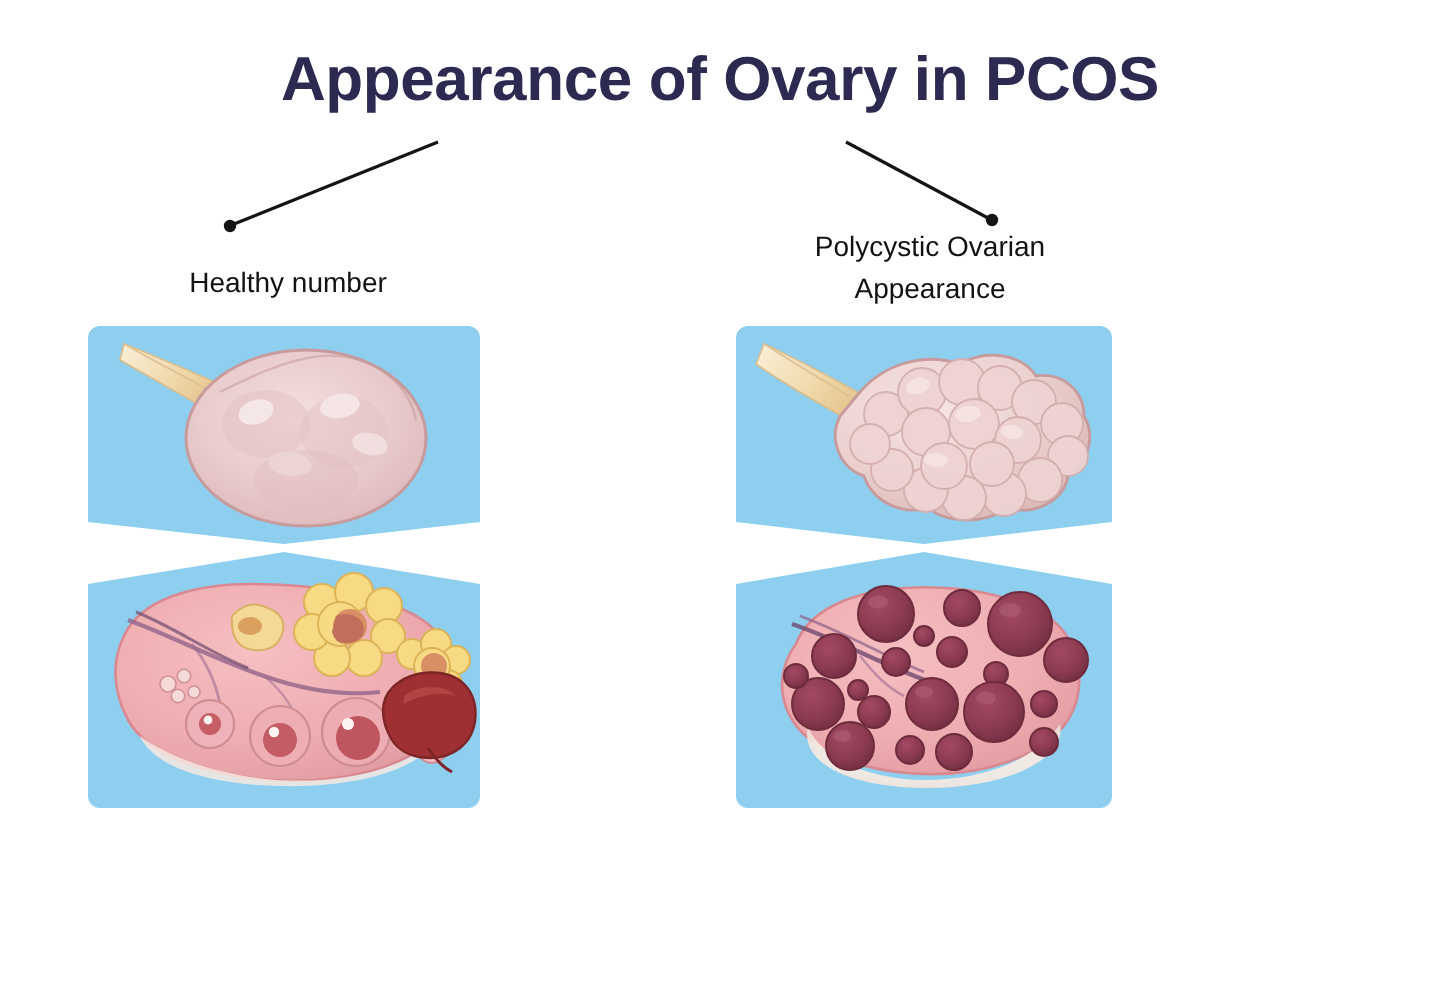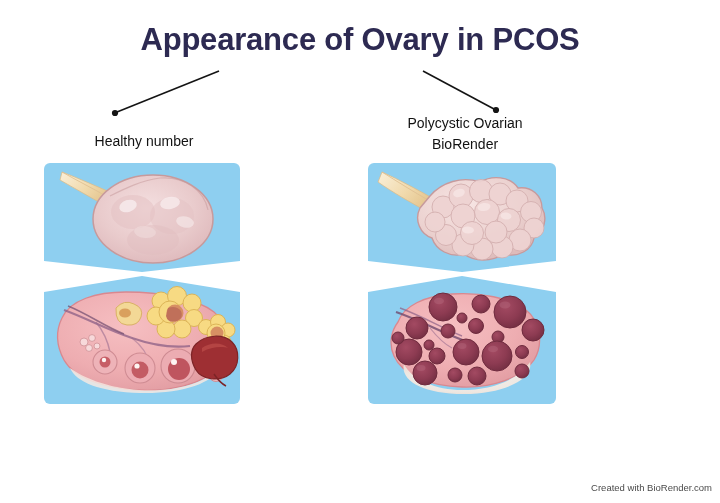--- a/index.html
+++ b/index.html
@@ -66,21 +66,21 @@
     <g>
       <line class="arrow-line" x1="423" y1="71" x2="494" y2="109"></line>
       <circle cx="496" cy="110" r="3.1" fill="#141414"></circle>
     </g>
   </svg>
 
   <div class="lbl" id="label-healthy">Healthy number</div>
 
   <div class="lbl" id="label-pcos">
     <div>Polycystic Ovarian</div>
-    <div>BioRender</div>
+    <div>Appearance</div>
   </div>
 
   <svg width="720" height="503" style="position:absolute;left:0;top:0;">
     <defs>
 
       <radialGradient id="gOvarySurface" cx="45%" cy="38%" r="72%">
         <stop offset="0%" stop-color="#f4dfe0"></stop>
         <stop offset="55%" stop-color="#e9cbcc"></stop>
         <stop offset="100%" stop-color="#dcb5b8"></stop>
       </radialGradient>
@@ -298,15 +298,14 @@
         <ellipse cx="439" cy="301" rx="5" ry="3.2"></ellipse>
         <ellipse cx="505" cy="305" rx="5.5" ry="3.5"></ellipse>
         <ellipse cx="462" cy="346" rx="4.5" ry="3"></ellipse>
         <ellipse cx="493" cy="349" rx="5" ry="3.2"></ellipse>
         <ellipse cx="421" cy="368" rx="4.5" ry="3"></ellipse>
       </g>
     </g>
   </svg>
 
 
-  <div class="credit">Created with BioRender.com</div>
 
 </div>
 
 </body></html>

